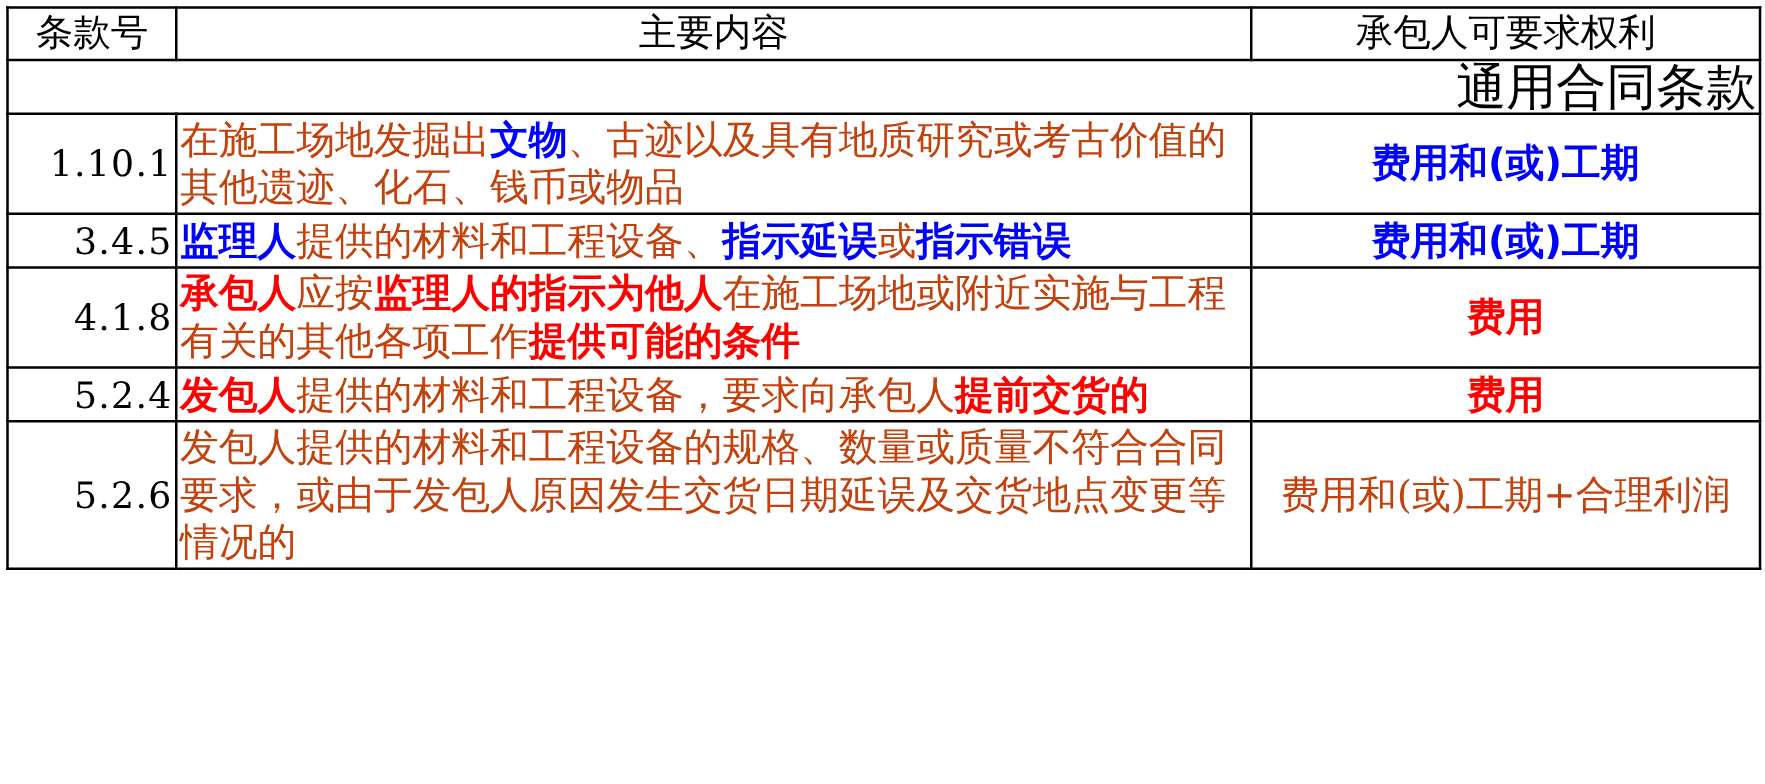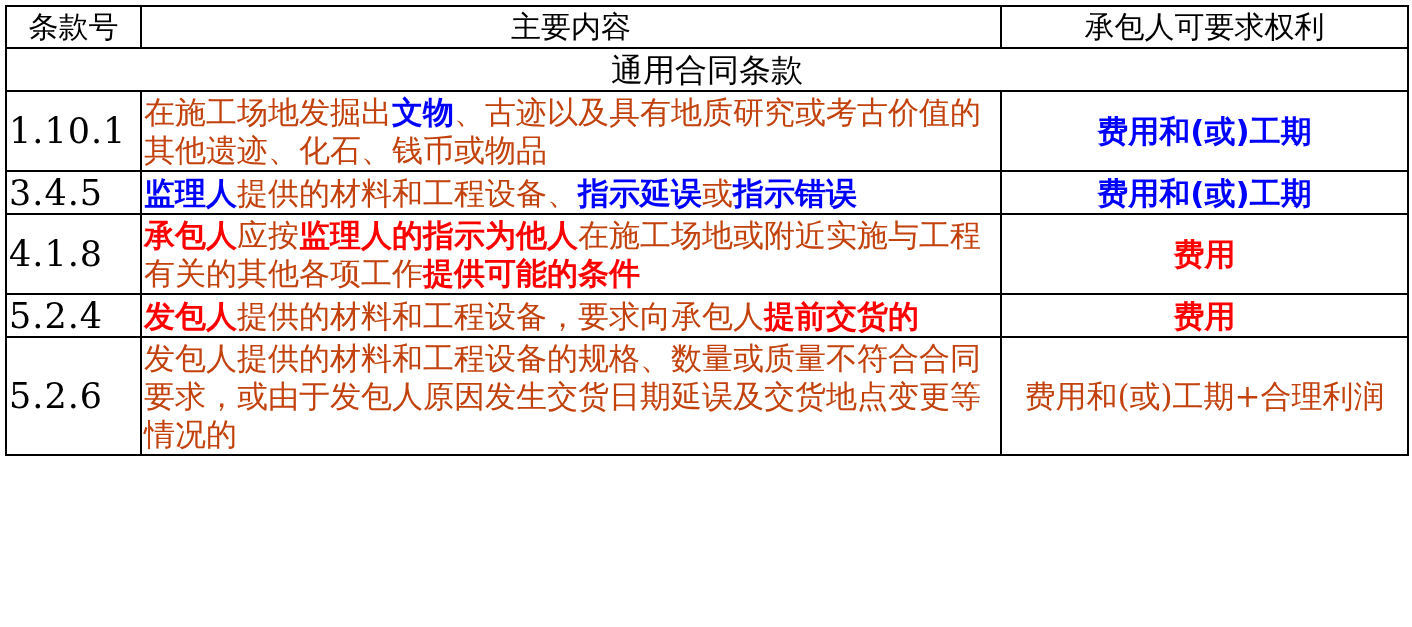--- a/index.html
+++ b/index.html
@@ -33,27 +33,27 @@
     vertical-align: middle;
     line-height: 38px;
     font-weight: normal;
   }
   th.header-cell {
     text-align: center;
     font-size: 30px;
     height: 38px;
   }
   td.section-cell {
-    text-align: center;
-    font-size: 32px;
+    text-align: right;
+    font-size: 40px;
     height: 39px;
   }
   td.clause-cell {
-    text-align: left;
-    font-size: 35px;
+    text-align: right;
+    font-size: 29px;
     letter-spacing: 1px;
     height: 39px;
   }
   td.content-cell {
     text-align: left;
   }
   td.right-cell {
     text-align: center;
   }
   .seg-normal {

